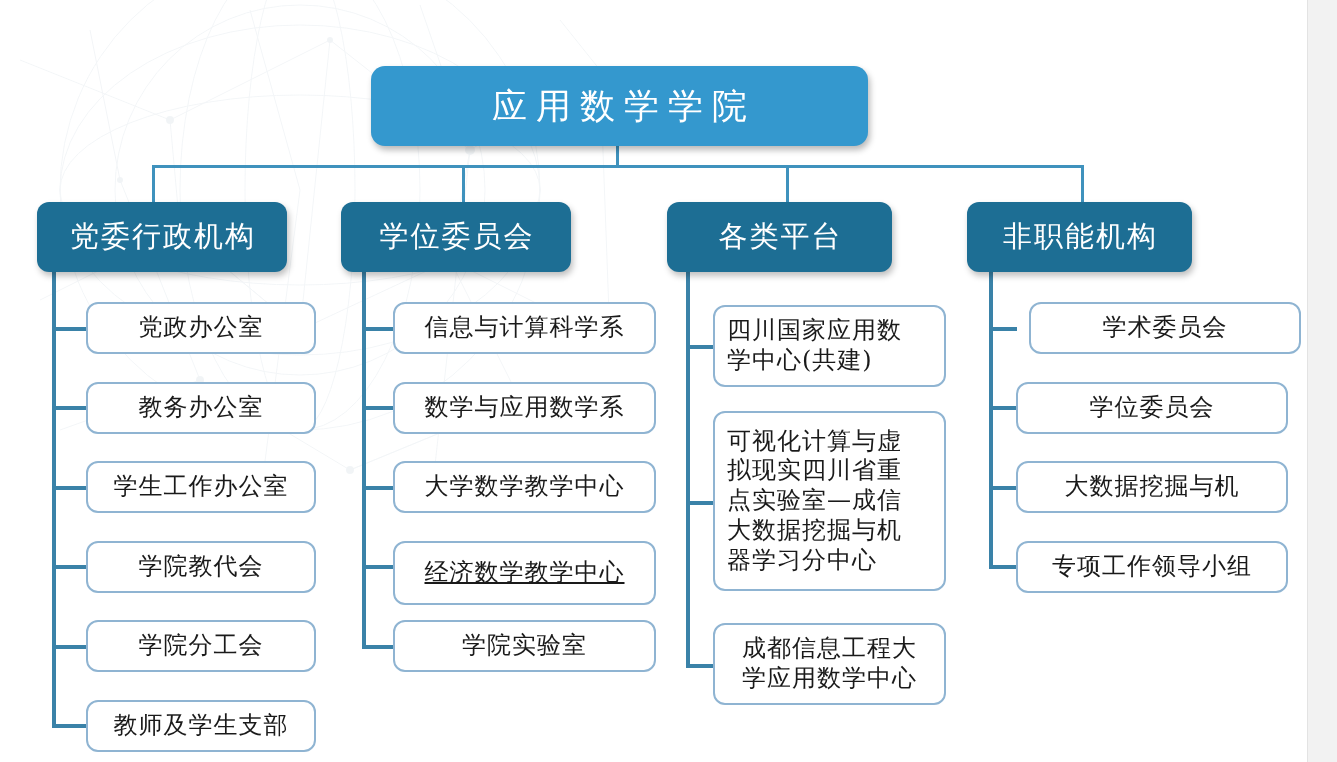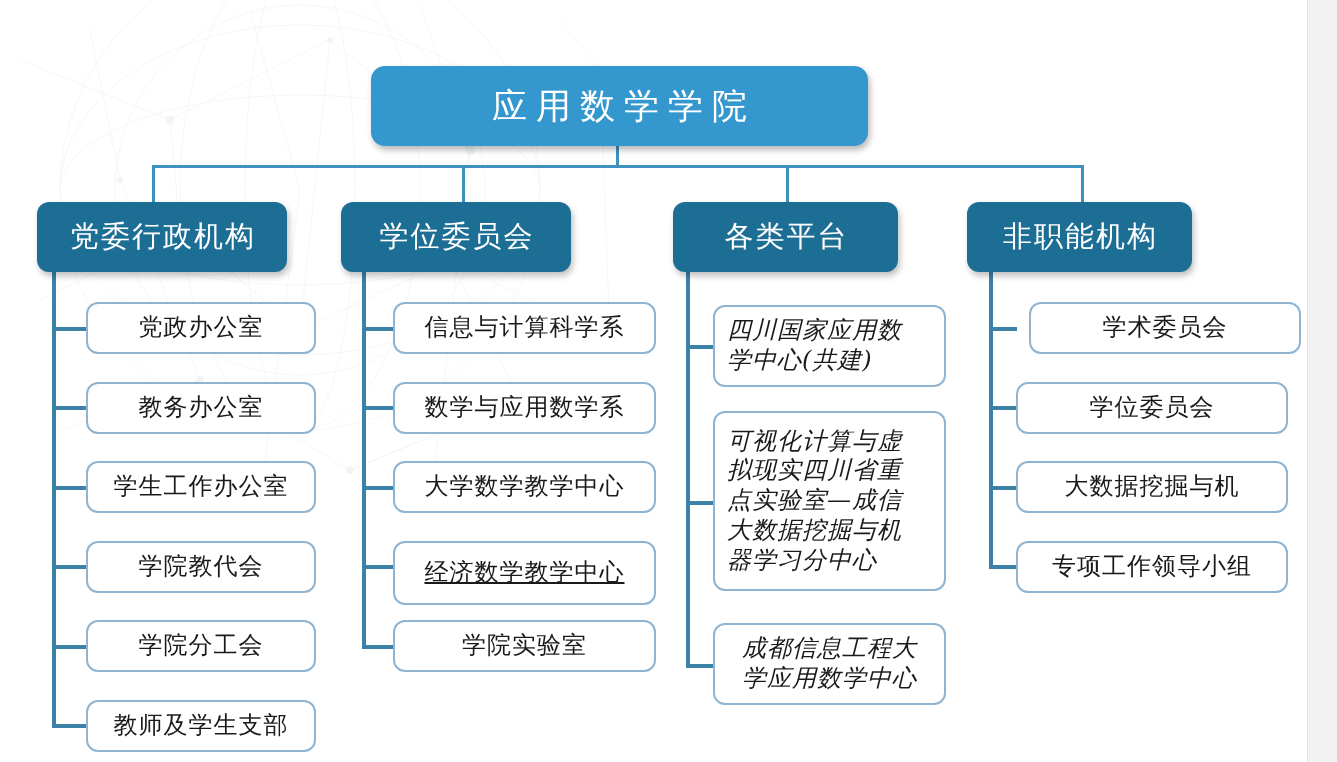--- a/index.html
+++ b/index.html
@@ -91,21 +91,20 @@
     font-size: 24px;
     letter-spacing: 1px;
     line-height: 1.22;
   }
 
   .node.leaf.multiline {
     justify-content: flex-start;
     text-align: left;
     padding: 4px 8px 4px 12px;
     line-height: 1.24;
-    font-style: italic;
   }
   .node.leaf.multiline.centered {
     justify-content: center;
     text-align: center;
     padding: 4px 10px;
   }
 
   .node.leaf .txt {
     display: block;
     width: 100%;
@@ -185,21 +184,21 @@
   <div class="conn" style="left:989px; top:270px; width:4px; height:298px;"></div>
   <div class="conn" style="left:989px; top:327px; width:28px; height:4px;"></div>
   <div class="conn" style="left:989px; top:406px; width:28px; height:4px;"></div>
   <div class="conn" style="left:989px; top:486px; width:28px; height:4px;"></div>
   <div class="conn" style="left:989px; top:565px; width:28px; height:4px;"></div>
 
   <div class="node root" style="left:371px; top:66px; width:497px; height:80px;">应用数学学院</div>
 
   <div class="node level2" style="left:37px; top:202px; width:250px; height:70px;">党委行政机构</div>
   <div class="node level2" style="left:341px; top:202px; width:230px; height:70px;">学位委员会</div>
-  <div class="node level2" style="left:667px; top:202px; width:225px; height:70px;margin-left:6px;">各类平台</div>
+  <div class="node level2" style="left:667px; top:202px; width:225px; height:70px;">各类平台</div>
   <div class="node level2" style="left:967px; top:202px; width:225px; height:70px;">非职能机构</div>
 
   <div class="node leaf" style="left:86px; top:302px; width:230px; height:52px;">
     <span class="txt">党政办公室</span>
   </div>
   <div class="node leaf" style="left:86px; top:382px; width:230px; height:52px;">
     <span class="txt">教务办公室</span>
   </div>
   <div class="node leaf" style="left:86px; top:461px; width:230px; height:52px;">
     <span class="txt">学生工作办公室</span>

